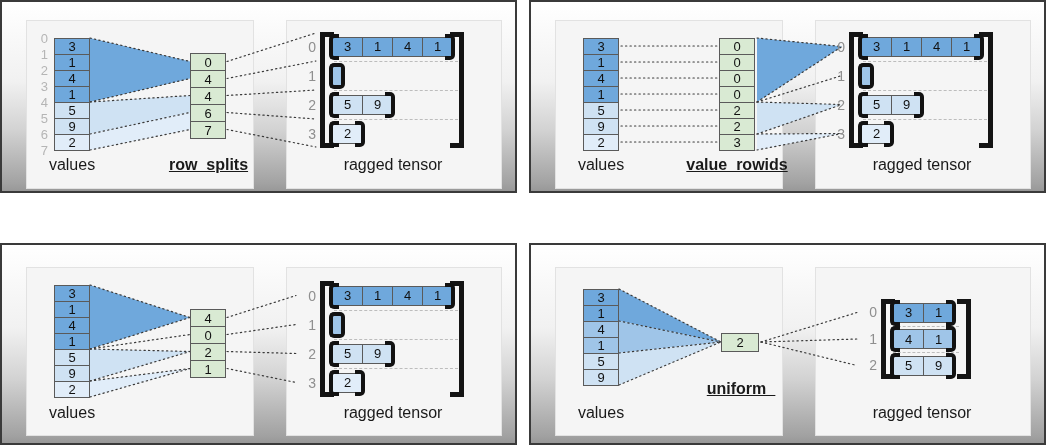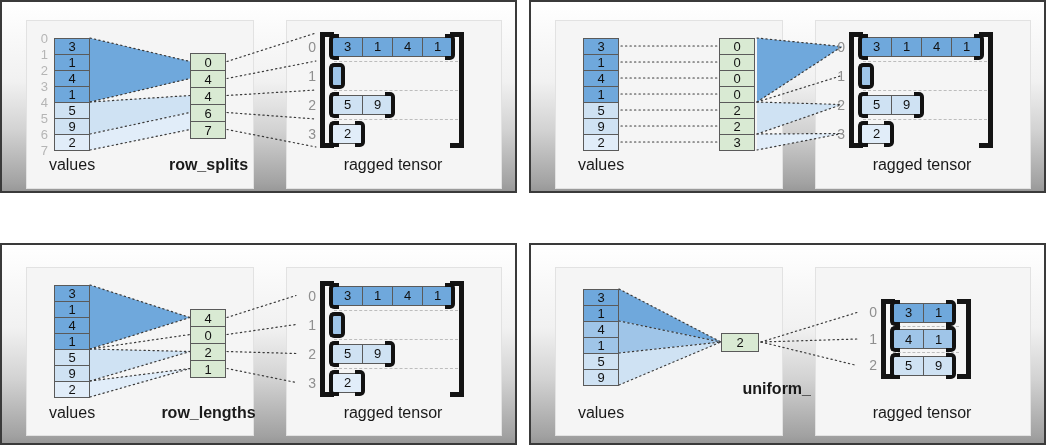--- a/index.html
+++ b/index.html
@@ -26,21 +26,21 @@
   .sep{position:absolute;border-top:1px dashed #bdbdbd;z-index:1;}
   .trow{position:absolute;display:flex;align-items:center;height:29px;z-index:2;}
   .trow4{height:27px;}
   .rb{box-sizing:border-box;width:10px;height:26px;border:4px solid #121212;flex:none;background:transparent;}
   .rbl{border-right:none;border-radius:5px 0 0 5px;margin-right:-7px;position:relative;z-index:3;}
   .rbr{border-left:none;border-radius:0 5px 5px 0;margin-left:-7px;position:relative;z-index:3;}
   .tcell{box-sizing:border-box;width:31px;height:20px;margin-right:-1px;border:1px solid #5a5a5a;
          display:flex;align-items:center;justify-content:center;font-size:13px;color:#111;z-index:1;}
   .tcell.empty{width:11px;}
   .lbl{position:absolute;font-size:16px;color:#1a1a1a;text-align:center;z-index:2;line-height:19px;}
-  .lbl.bold{font-weight:bold;}
+  .lbl.bold{font-weight:bold;text-decoration:underline;}
 </style>
 </head>
 <body>
 
 <div class="canvas">
 
   <section class="panel" style="left:0;top:0;width:517px;height:193px;">
     <div class="card" style="left:24px;top:18px;width:226px;height:167px;"></div>
     <div class="card" style="left:284px;top:18px;width:214px;height:167px;"></div>
 
@@ -194,20 +194,21 @@
       <div class="tcell c-light">9</div>
       <span class="rb rbr"></span>
     </div>
     <div class="trow" style="left:327px;top:117px;">
       <span class="rb rbl"></span>
       <div class="tcell c-pale">2</div>
       <span class="rb rbr"></span>
     </div>
 
     <div class="lbl" style="left:24px;top:153px;width:92px;">values</div>
+    <div class="lbl bold" style="left:131px;top:153px;width:150px;">value_rowids</div>
     <div class="lbl" style="left:284px;top:153px;width:214px;">ragged tensor</div>
   </section>
 
   <section class="panel" style="left:0;top:243px;width:517px;height:202px;">
     <div class="card" style="left:24px;top:22px;width:226px;height:167px;"></div>
     <div class="card" style="left:284px;top:22px;width:214px;height:167px;"></div>
 
     <svg class="overlay" width="517" height="202" viewBox="0 0 517 202">
       <polygon points="88,40 188,72.5 88,104" fill="#6fa8dc"></polygon>
       <polygon points="88,104 188,106.5 88,136" fill="#cfe2f3"></polygon>
@@ -268,21 +269,20 @@
       <div class="tcell c-light">9</div>
       <span class="rb rbr"></span>
     </div>
     <div class="trow" style="left:327px;top:123px;">
       <span class="rb rbl"></span>
       <div class="tcell c-pale">2</div>
       <span class="rb rbr"></span>
     </div>
 
     <div class="lbl" style="left:24px;top:158px;width:92px;">values</div>
-    <div class="lbl bold" style="left:134px;top:158px;width:145px;">row_lengths</div>
     <div class="lbl" style="left:284px;top:158px;width:214px;">ragged tensor</div>
   </section>
 
   <section class="panel" style="left:529px;top:243px;width:517px;height:202px;">
     <div class="card" style="left:24px;top:22px;width:226px;height:167px;"></div>
     <div class="card" style="left:284px;top:22px;width:214px;height:167px;"></div>
 
     <svg class="overlay" width="517" height="202" viewBox="0 0 517 202">
       <polygon points="88,44 190,97 88,76" fill="#6fa8dc"></polygon>
       <polygon points="88,76 190,97 88,108" fill="#9fc5e8"></polygon>
@@ -327,17 +327,17 @@
       <span class="rb rbr"></span>
     </div>
     <div class="trow trow4" style="left:359px;top:107px;">
       <span class="rb rbl"></span>
       <div class="tcell c-light">5</div>
       <div class="tcell c-light">9</div>
       <span class="rb rbr"></span>
     </div>
 
     <div class="lbl" style="left:24px;top:158px;width:92px;">values</div>
-    <div class="lbl bold" style="left:140px;top:134px;width:140px;text-align:right;">uniform_</div>
+    <div class="lbl bold" style="left:140px;top:134px;width:140px;">uniform_</div>
     <div class="lbl" style="left:284px;top:158px;width:214px;">ragged tensor</div>
   </section>
 
 </div>
 
 </body></html>

